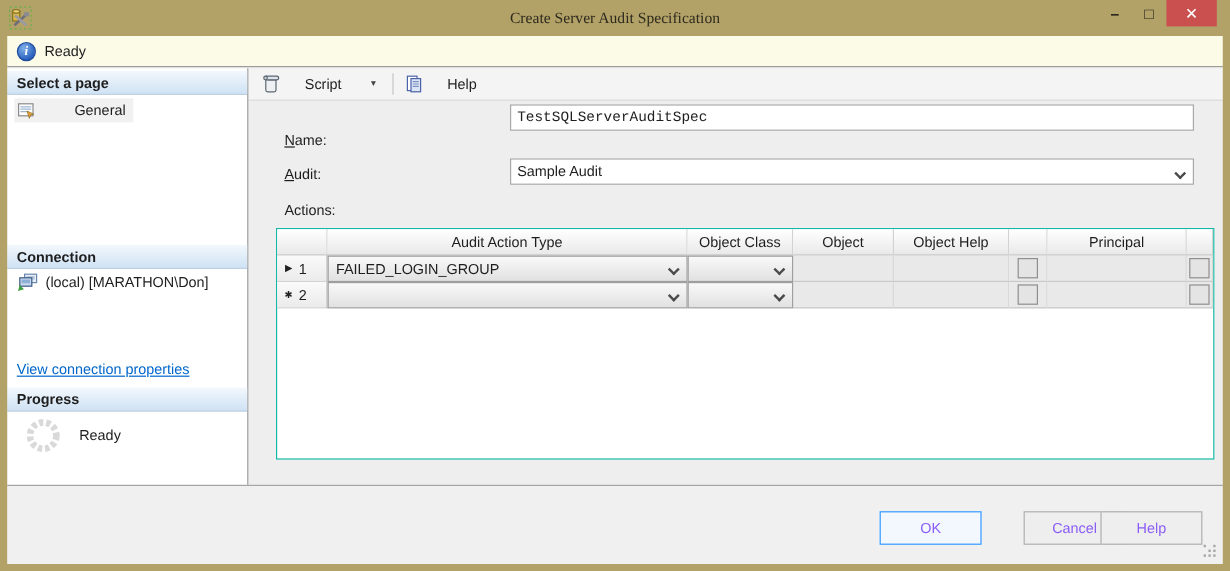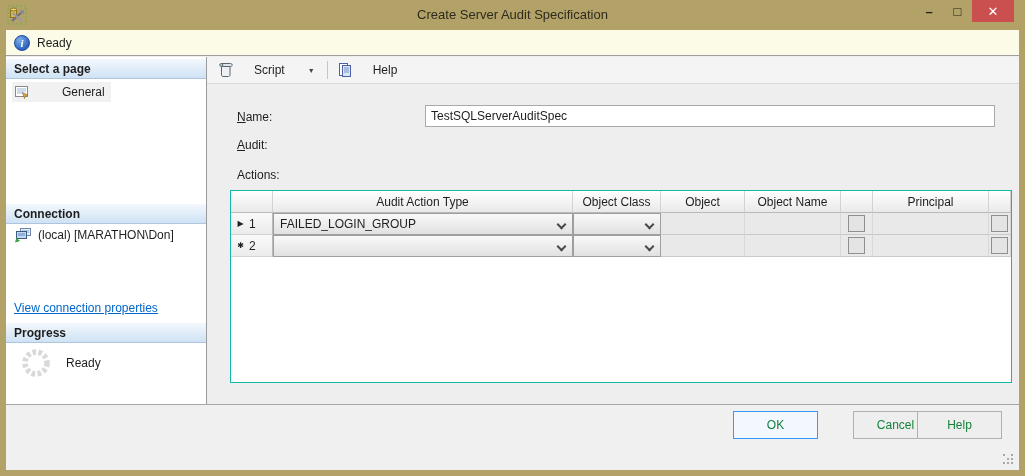--- a/index.html
+++ b/index.html
@@ -9,21 +9,21 @@
     background:#eeeeee;
   }
   
   .titlebar{position:absolute;left:0;top:0;width:100%;height:30px;background:var(--titlebar,#b3a267);}
   .edge-left,.edge-right{position:absolute;top:30px;bottom:0;width:6px;background:var(--titlebar,#b3a267);z-index:40;}
   .edge-left{left:0}.edge-right{right:0}
   .edge-bottom{position:absolute;left:0;right:0;bottom:0;height:6px;background:var(--titlebar,#b3a267);z-index:40;}
 
   .win-icon{position:absolute;left:7px;top:5px;width:20px;height:20px;}
   .title-text{position:absolute;left:0;right:0;top:0;height:30px;line-height:30px;text-align:center;
-    font-size:13px;color:#2d2a1e;}
+    font-size:13px;color:#2d2a1e;font-family:Liberation Serif, serif;}
   .win-controls{position:absolute;right:11px;top:0;height:22px;display:flex;z-index:5;}
   .wc{display:flex;align-items:center;justify-content:center;cursor:default;}
   .wc-min,.wc-max{width:29px;color:#22201a;font-size:13px;}
   .wc-min{font-weight:bold;letter-spacing:-1px;}
   .wc-close{width:42px;background:var(--close_button,#c9504e);color:#fff;font-size:13px;}
 
   
   .statusbar{position:absolute;left:6px;top:30px;width:1013px;height:26px;background:var(--statusbar_bg,#fbfbe8);
     border-bottom:1px solid #9d9d9d;display:flex;align-items:center;z-index:30;box-sizing:border-box;}
   .info-icon{width:16px;height:16px;border-radius:50%;margin:0 7px 0 8px;
@@ -73,22 +73,22 @@
   .cell{background:var(--grid_cell,#e9e9e9);border-right:1px solid #d8d8d8;border-bottom:1px solid #c9c9c9;box-sizing:border-box;}
   .combo-cell{position:relative;background:linear-gradient(#f9f9f9,#e1e1e1);border:1px solid #9f9f9f;
     display:flex;align-items:center;padding:0 22px 0 6px;box-sizing:border-box;cursor:default;}
   .combo-cell .chev{top:7px;}
   .btn-cell{display:flex;align-items:center;justify-content:center;}
   .mini-btn{width:17px;height:17px;background:#e4e4e4;border:1px solid #8f8f8f;box-sizing:border-box;cursor:default;}
 
   
   .footer{position:absolute;left:6px;top:404px;width:1013px;height:66px;background:#f0f0f0;
     border-top:1px solid #a5a5a5;z-index:30;box-sizing:border-box;}
-  .btn{position:absolute;top:6px;height:28px;background:#eeeeee;border:1px solid #b0b0b0;
-    font-family:"Liberation Sans",sans-serif;font-size:12px;color:#15803d;
+  .btn{position:absolute;top:21px;height:28px;background:#eeeeee;border:1px solid #b0b0b0;
+    font-family:"Liberation Sans",sans-serif;font-size:12px;color:#8b5cf6;
     display:flex;align-items:center;justify-content:center;cursor:default;box-sizing:border-box;}
   .btn-ok{left:727px;width:85px;border:1px solid var(--focus_border,#3399ff);background:#f3f8fe;}
   .btn-cancel{left:819px;width:85px;margin-left:28px;}
   .btn-help{left:911px;width:85px;}
   .grip{position:absolute;right:4px;bottom:4px;width:12px;height:12px;}
   .grip::before{content:"";position:absolute;left:0;top:0;width:2px;height:2px;background:#a8a8a8;
     box-shadow:8px 0 0 #a8a8a8, 4px 4px 0 #a8a8a8, 8px 4px 0 #a8a8a8, 0 8px 0 #a8a8a8, 4px 8px 0 #a8a8a8, 8px 8px 0 #a8a8a8;}
 </style>
 </head>
 <body>
@@ -183,33 +183,37 @@
           <rect x="5.5" y="3.5" width="8" height="11" fill="#dbe4f4" stroke="#4a63a8"></rect>
           <line x1="7" y1="6" x2="12" y2="6" stroke="#7d92c4"></line>
           <line x1="7" y1="8" x2="12" y2="8" stroke="#7d92c4"></line>
           <line x1="7" y1="10" x2="12" y2="10" stroke="#7d92c4"></line>
         </svg>
         <span>Help</span>
       </div>
     </div>
 
     <div class="fld-label" style="top:53px;"><span class="mn">N</span><span>ame:</span></div>
-    <input class="text-input" style="top: 48px;" type="text" value="TestSQLServerAuditSpec">
+    <input class="text-input" style="top: 30px; font-family: Liberation Mono, monospace;" type="text" value="TestSQLServerAuditSpec">
 
     <div class="fld-label" style="top:81px;"><span class="mn">A</span><span>udit:</span></div>
+    <div class="combo" style="top:75px;">
+      <span>Sample Audit</span>
+      <span class="chev"></span>
+    </div>
 
     <div class="fld-label" style="top:111px;">Actions:</div>
 
     <div class="grid">
       <div class="grow">
         <div class="gh c0"></div>
         <div class="gh c1">Audit Action Type</div>
         <div class="gh c2">Object Class</div>
         <div class="gh c3">Object</div>
-        <div class="gh c4">Object Name</div>
+        <div class="gh c4">Object Help</div>
         <div class="gh c5"></div>
         <div class="gh c6">Principal</div>
         <div class="gh c7"></div>
       </div>
 
       <div class="grow">
         <div class="rowhdr c0">
           <span class="row-ind">▶</span>
           <span>1</span>
         </div>

